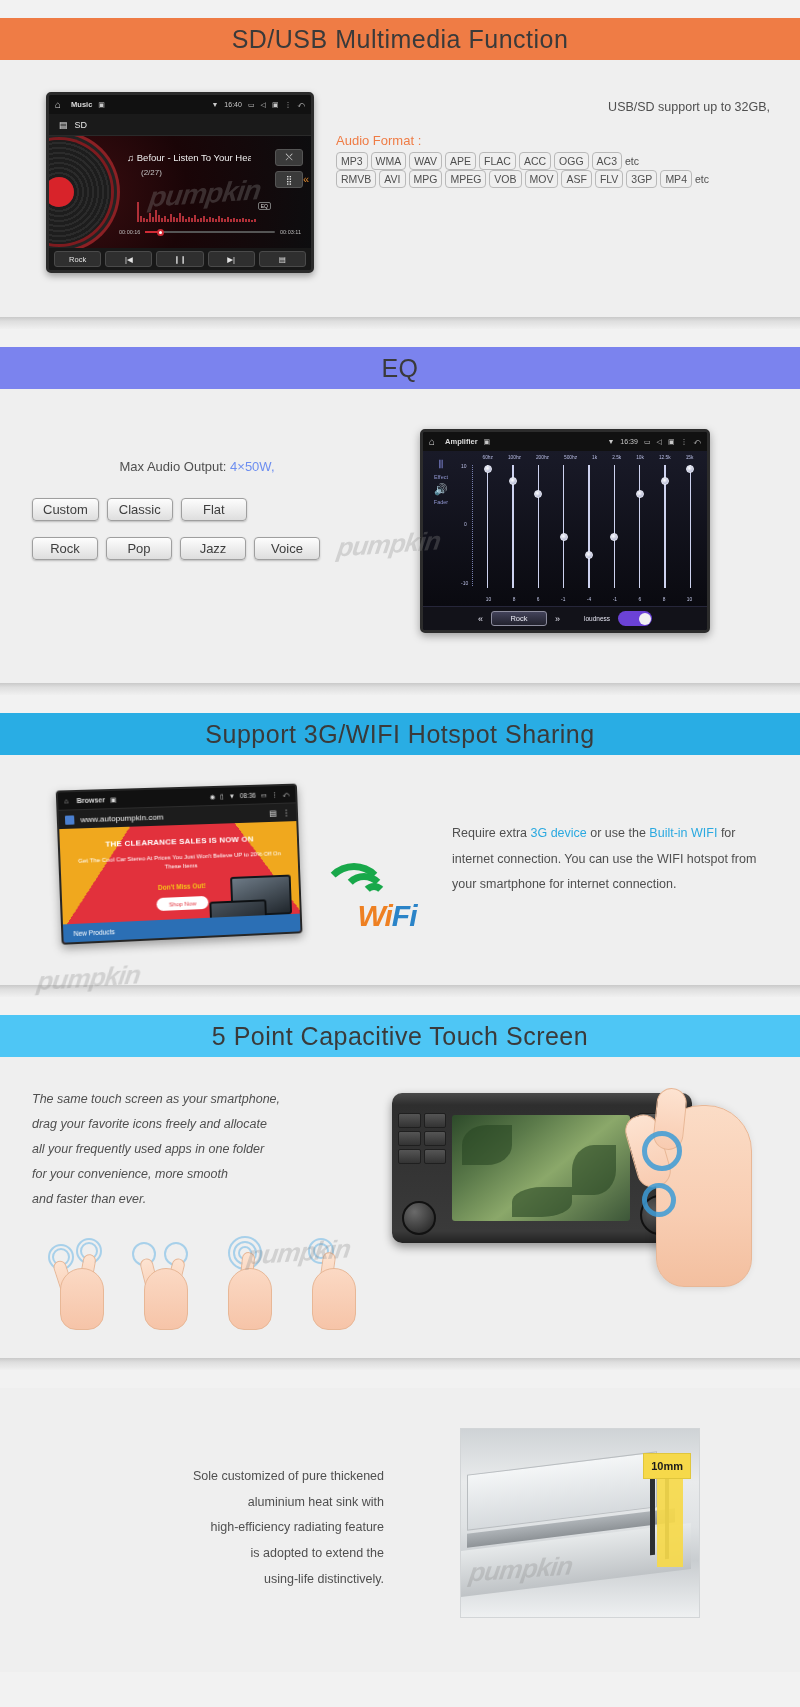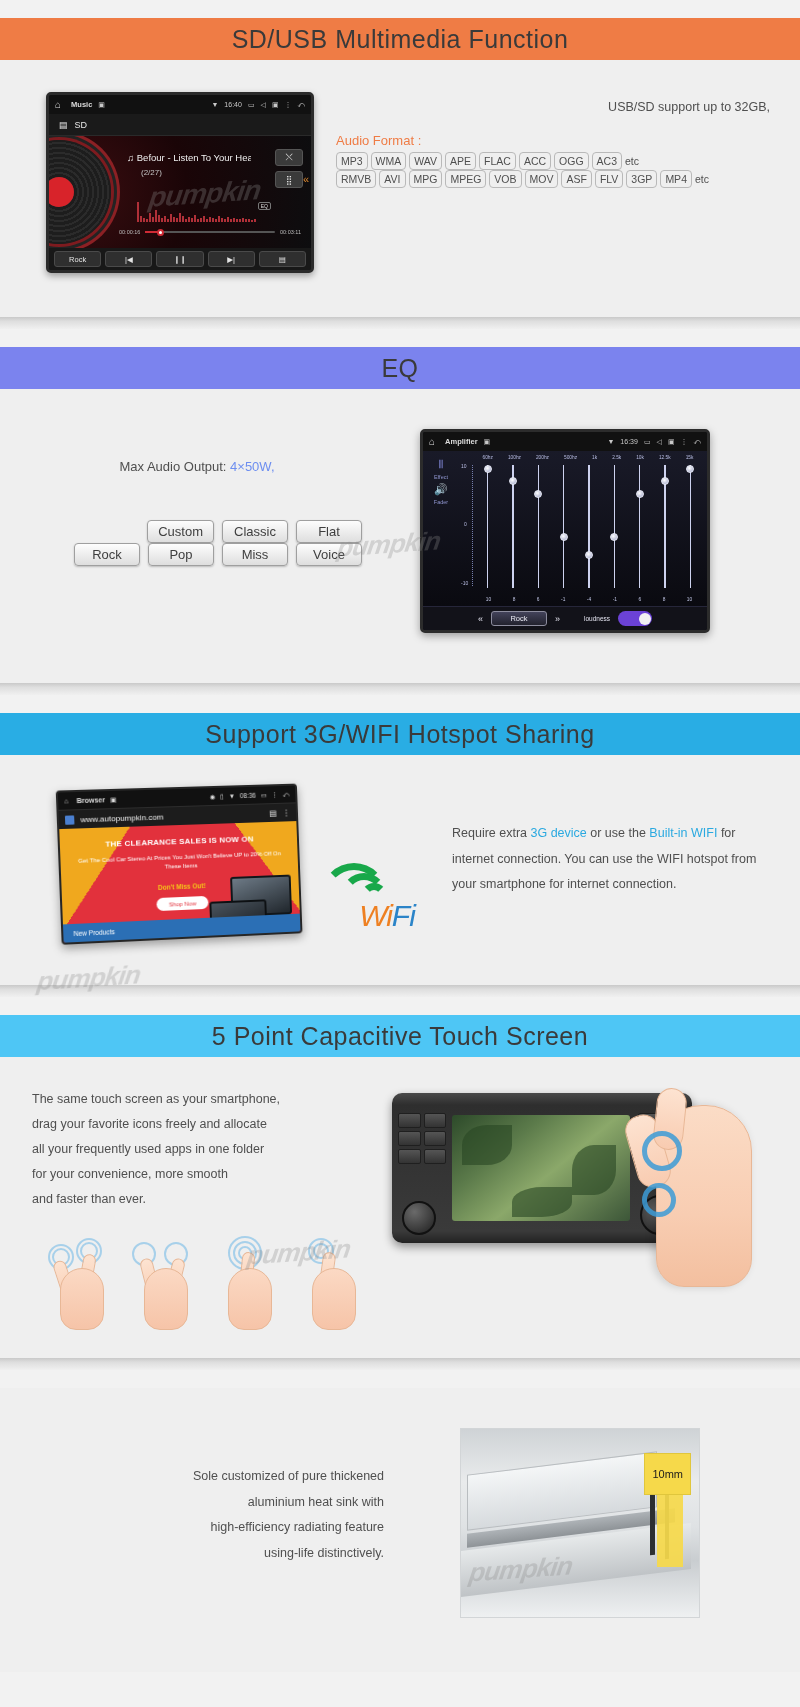--- a/index.html
+++ b/index.html
@@ -133,21 +133,21 @@
     border: 1px solid #b9b9b9; border-radius: 4px; padding: 1px 4px;
     font-size: 10.5px; color: #4f4f4f; background: transparent; line-height: 1.35;
   }
   .etc { font-size: 10.5px; color: #4f4f4f; }
 
   
   .s2-wrap { display: flex; padding: 26px 16px 30px; }
   .s2-left { width: 330px; padding-top: 26px; }
   .s2-left p { text-align: center; font-size: 13px; line-height: 1.9; color: #4f4f4f; }
   .accent-blue { color: #6d8ef0; }
-  .preset-grid { margin-top: 40px; display: flex; flex-direction: column; align-items: flex-end; gap: 0; }
+  .preset-grid { margin-top: 18px; display: flex; flex-direction: column; align-items: flex-start; gap: 16px; }
   .preset-row { display: flex; gap: 8px; }
   .preset {
     min-width: 66px; padding: 3px 10px; text-align: center; font-size: 13px; color: #3e3e3e;
     background: linear-gradient(to bottom, #fdfdfd, #dedede);
     border: 1px solid #9f9f9f; border-radius: 4px;
     box-shadow: 0 1px 2px rgba(0,0,0,.22);
   }
   .s2-right { flex: 1; position: relative; display:flex; justify-content:center; }
   .amp {
     width: 290px; background: #0c0c14; border: 3px solid #2c2c2c; border-radius: 5px;
@@ -219,33 +219,33 @@
   }
   .ad .prod1 { position:absolute; right:8px; top:54px; width:62px; height:40px; background:linear-gradient(160deg,#6d7a86,#20262c); border:2px solid #11161a; border-radius:3px;}
   .ad .prod2 { position:absolute; right:34px; top:78px; width:58px; height:34px; background:linear-gradient(160deg,#4a545e,#15191d); border:2px solid #0d1013; border-radius:3px;}
   .ad .newp { position:absolute; left:0; bottom:0; height:18px; width:100%; background:#2b6fb5; color:#fff; font-size:6.5px; display:flex; align-items:center; padding-left:10px;}
   .wifi-logo { position:absolute; left: 300px; bottom: 6px; width: 110px; text-align:center; }
   .wifi-arcs { position: relative; height: 40px; }
   .arc { position: absolute; left: 50%; border: 7px solid transparent; border-top-color: #18a84a; border-radius: 50%; transform: translateX(-50%) rotate(0deg); }
   .arc.a1 { width: 66px; height: 66px; top: 2px; margin-left: -33px; left: 50%; }
   .arc.a2 { width: 46px; height: 46px; top: 12px; margin-left: -23px; left: 50%; }
   .arc.a3 { width: 26px; height: 26px; top: 22px; margin-left: -13px; left: 50%; }
-  .wifi-text { font-size: 30px; font-weight: 400; font-style: italic; letter-spacing: -1px; margin-top: -2px; }
+  .wifi-text { font-size: 30px; font-weight: 700; font-style: italic; letter-spacing: -1px; margin-top: -2px; }
   .wifi-text .w { color: #ee8022; }
   .wifi-text .i1 { color: #ee8022; }
   .wifi-text .f { color: #2b84c8; }
   .wifi-text .i2 { color: #2b84c8; }
   .s3-right { flex: 1; padding-top: 34px; }
   .s3-right p { font-size: 12.5px; line-height: 2.05; color: #4f4f4f; }
   .accent-cyan { color: #2aa9e0; }
 
   
   .s4-wrap { display: flex; padding: 16px 16px 8px; }
   .s4-left { width: 360px; }
-  .s4-left p { font-size: 12.5px; line-height: 2.0; color: #4f4f4f; }
+  .s4-left p { font-size: 12.5px; line-height: 2.0; color: #4f4f4f; font-style: italic; }
   .hands { display: flex; gap: 10px; margin-top: 22px; padding-left: 14px; }
   .hand { position: relative; width: 74px; height: 96px; }
   .hand .ripple { position: absolute; border: 2px solid #8fc6e8; border-radius: 50%; opacity: .75; }
   .hand .palm {
     position: absolute; bottom: 0; left: 14px; width: 44px; height: 62px;
     background: linear-gradient(to bottom, #fbd9c4, #f6c4a8);
     border-radius: 22px 22px 16px 16px; border: 1px solid #e8b796;
   }
   .hand .fing {
     position: absolute; width: 13px; background: linear-gradient(to bottom,#fde3d1,#f8cbb0);
@@ -297,21 +297,21 @@
   .sink-plate { position:absolute; left: 6px; top: 34px; width: 190px; height: 56px;
     background: linear-gradient(to bottom,#f4f6f7,#d6dadd); border: 1px solid #b9bdc0; transform: skewY(-7deg); }
   .sink-edge { position:absolute; left: 6px; top: 92px; width: 208px; height: 14px;
     background: linear-gradient(to bottom,#aeb3b7,#8e9397); transform: skewY(-7deg); }
   .sink-base { position:absolute; left: 0; top: 108px; width: 230px; height: 46px;
     background: linear-gradient(to bottom,#e6e9ea,#bfc3c6); transform: skewY(-7deg); }
   .sink-dark { position:absolute; right: 44px; top: 30px; width: 5px; height: 96px; background:#2c2f31; transform: skewY(-7deg);}
   .sink-dark2 { position:absolute; right: 30px; top: 38px; width: 4px; height: 92px; background:#3a3d3f; transform: skewY(-7deg);}
   .mm-tag {
     position:absolute; right: 8px; top: 24px; background: #f6d94a; color:#1b1b1b;
-    font-size: 11px; font-weight: 400; padding: 14px 7px; border: 1px solid #e0c63c;
+    font-size: 11px; font-weight: 700; padding: 6px 7px; border: 1px solid #e0c63c;
   }
   .mm-strip { position:absolute; right: 16px; top: 46px; width: 26px; height: 92px; background: #f6d94a; opacity:.92;}
 </style>
 </head>
 <body>
 
 <div class="page">
 
   <div class="gap"></div>
 
@@ -461,21 +461,21 @@
           </p>
           <div class="preset-grid">
             <div class="preset-row">
               <div class="preset">Custom</div>
               <div class="preset">Classic</div>
               <div class="preset">Flat</div>
             </div>
             <div class="preset-row">
               <div class="preset">Rock</div>
               <div class="preset">Pop</div>
-              <div class="preset">Miss</div>
+              <div class="preset">Jazz</div>
               <div class="preset">Voice</div>
             </div>
           </div>
         </div>
 
         <div class="s2-right">
           <div class="amp">
             <div class="dev-status">
               <span class="home">⌂</span>
               <span class="ttl">Amplifier</span>
@@ -729,20 +729,21 @@
 
   <div class="gap"></div>
 
   <div class="section">
     <div class="body-area">
       <div class="s5-wrap">
         <div class="s5-left">
           <p>Sole customized of pure thickened</p>
           <p>aluminium heat sink with</p>
           <p>high-efficiency radiating feature</p>
+          <p>is adopted to extend the</p>
           <p>using-life distinctively.</p>
         </div>
         <div class="s5-right">
           <div class="sinkimg">
             <div class="sink-plate"></div>
             <div class="sink-edge"></div>
             <div class="sink-base"></div>
             <div class="sink-dark"></div>
             <div class="sink-dark2"></div>
             <div class="mm-strip"></div>

